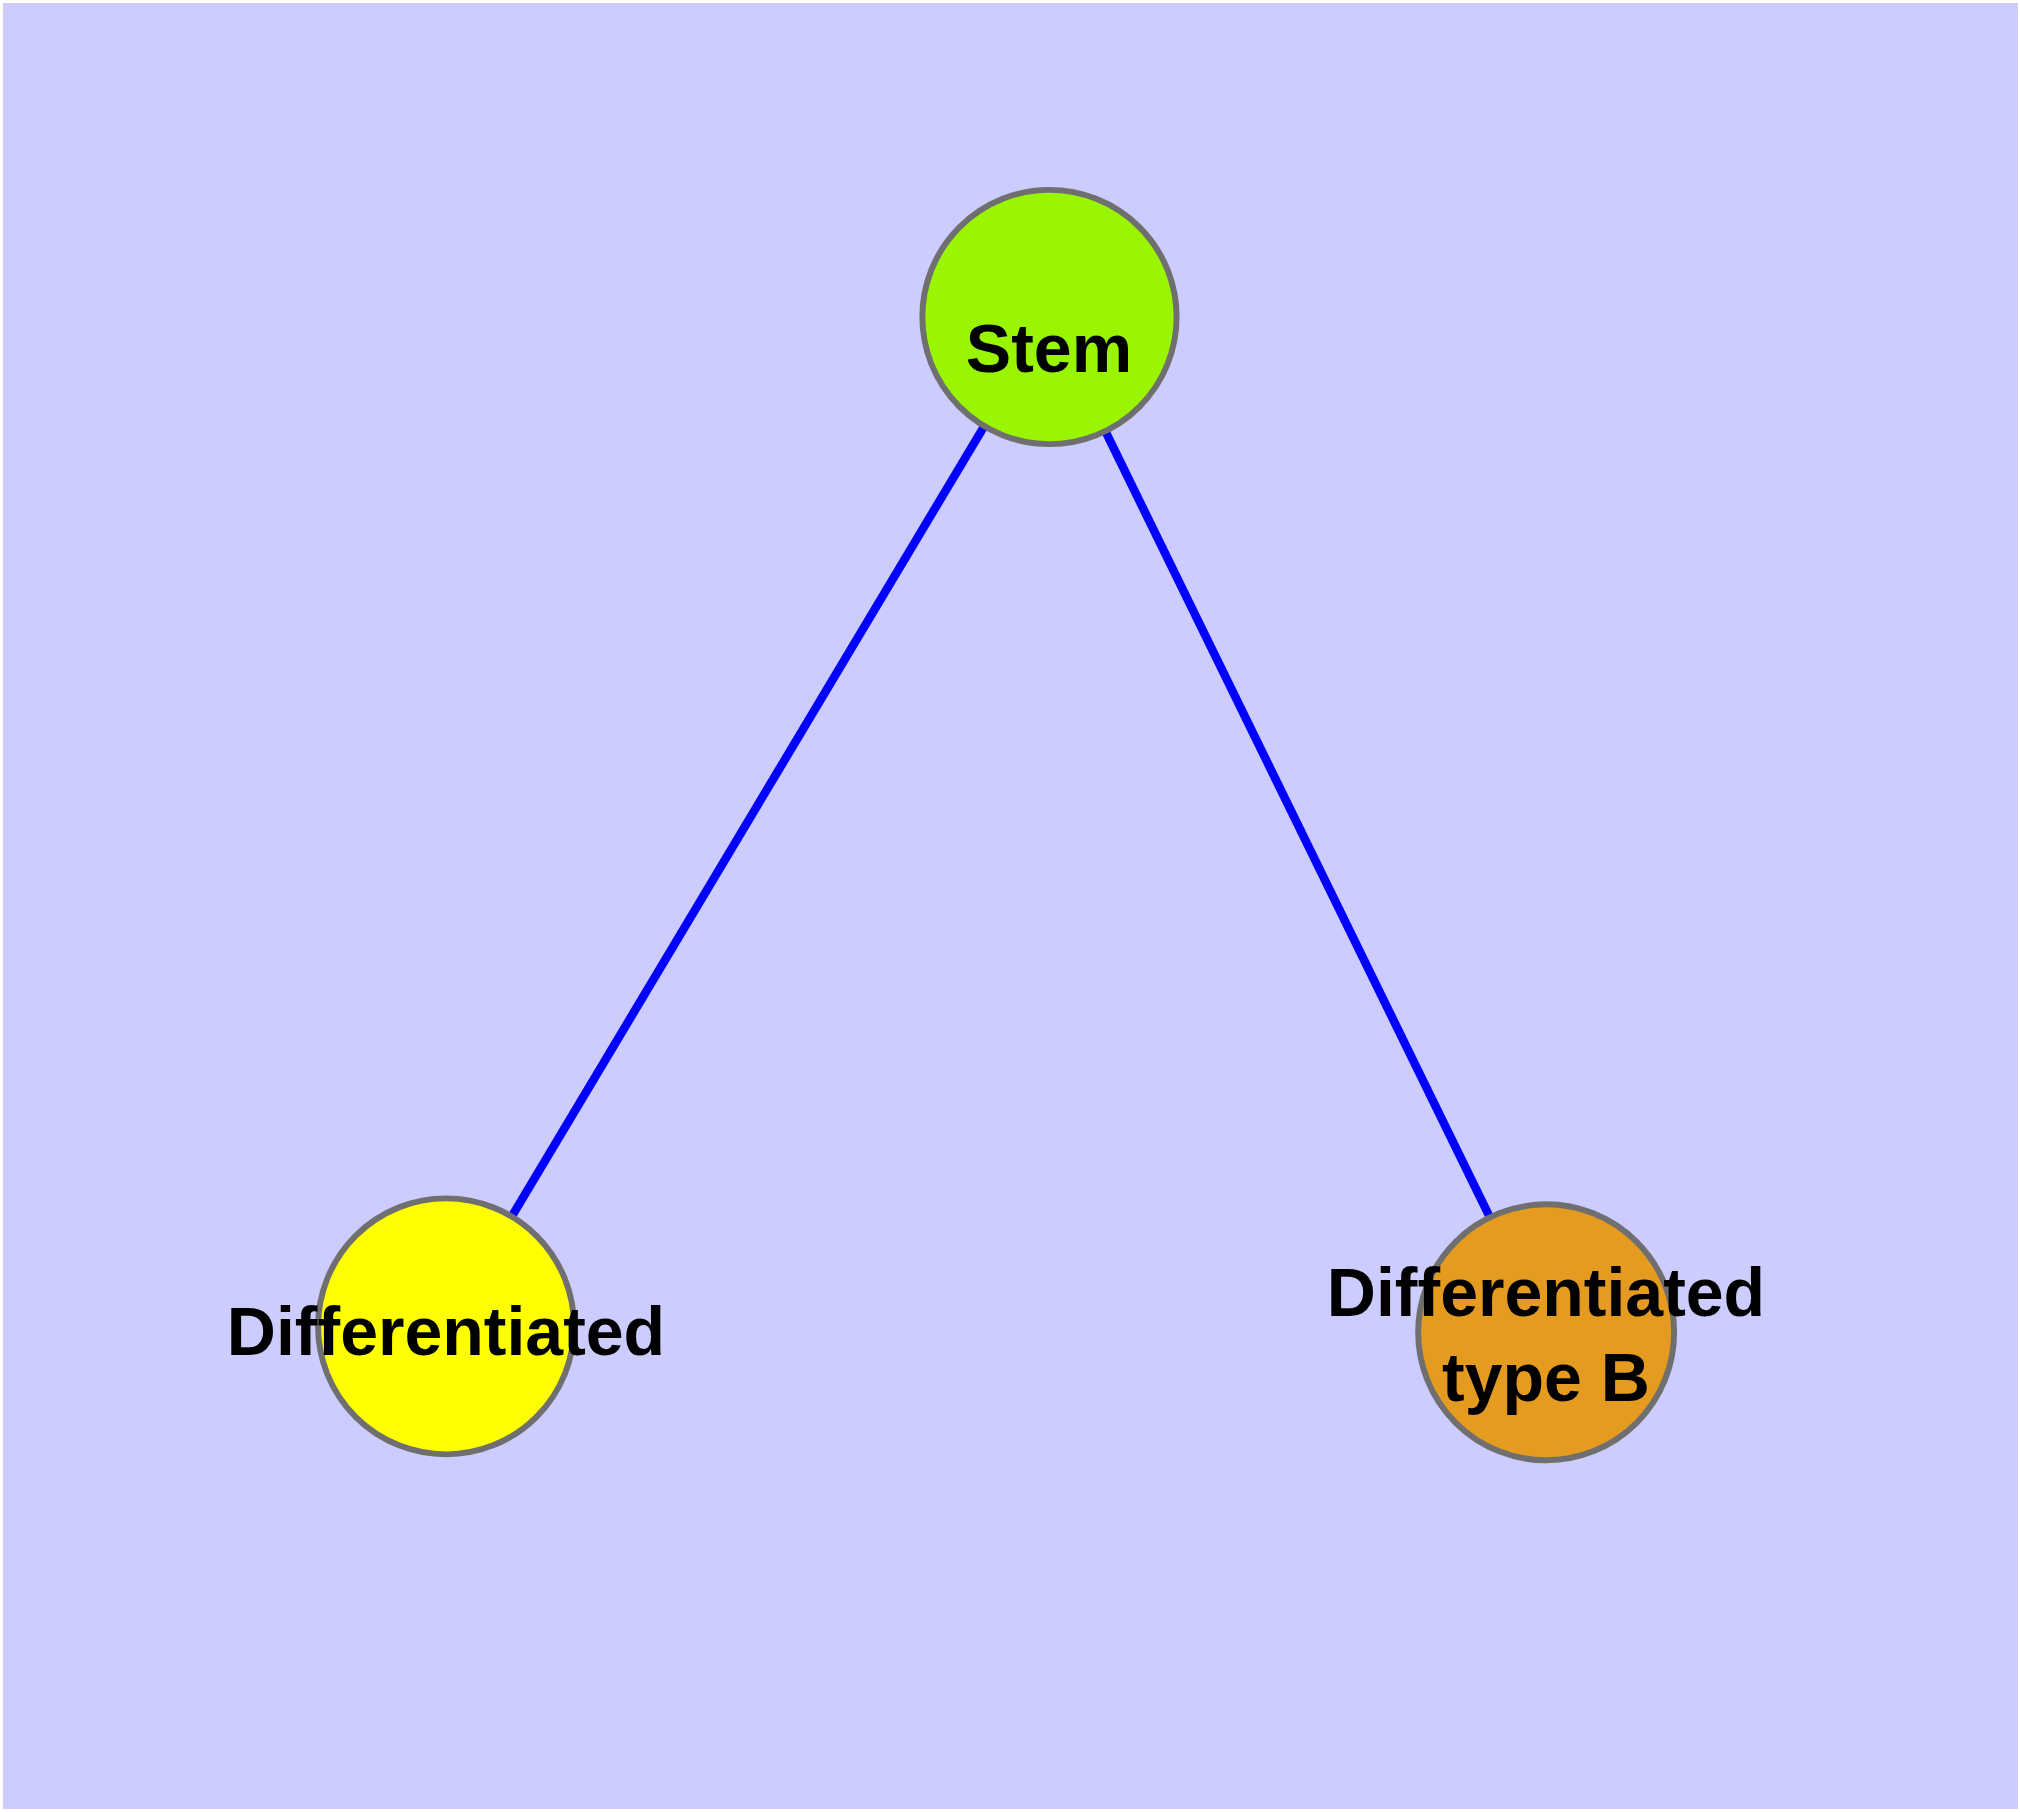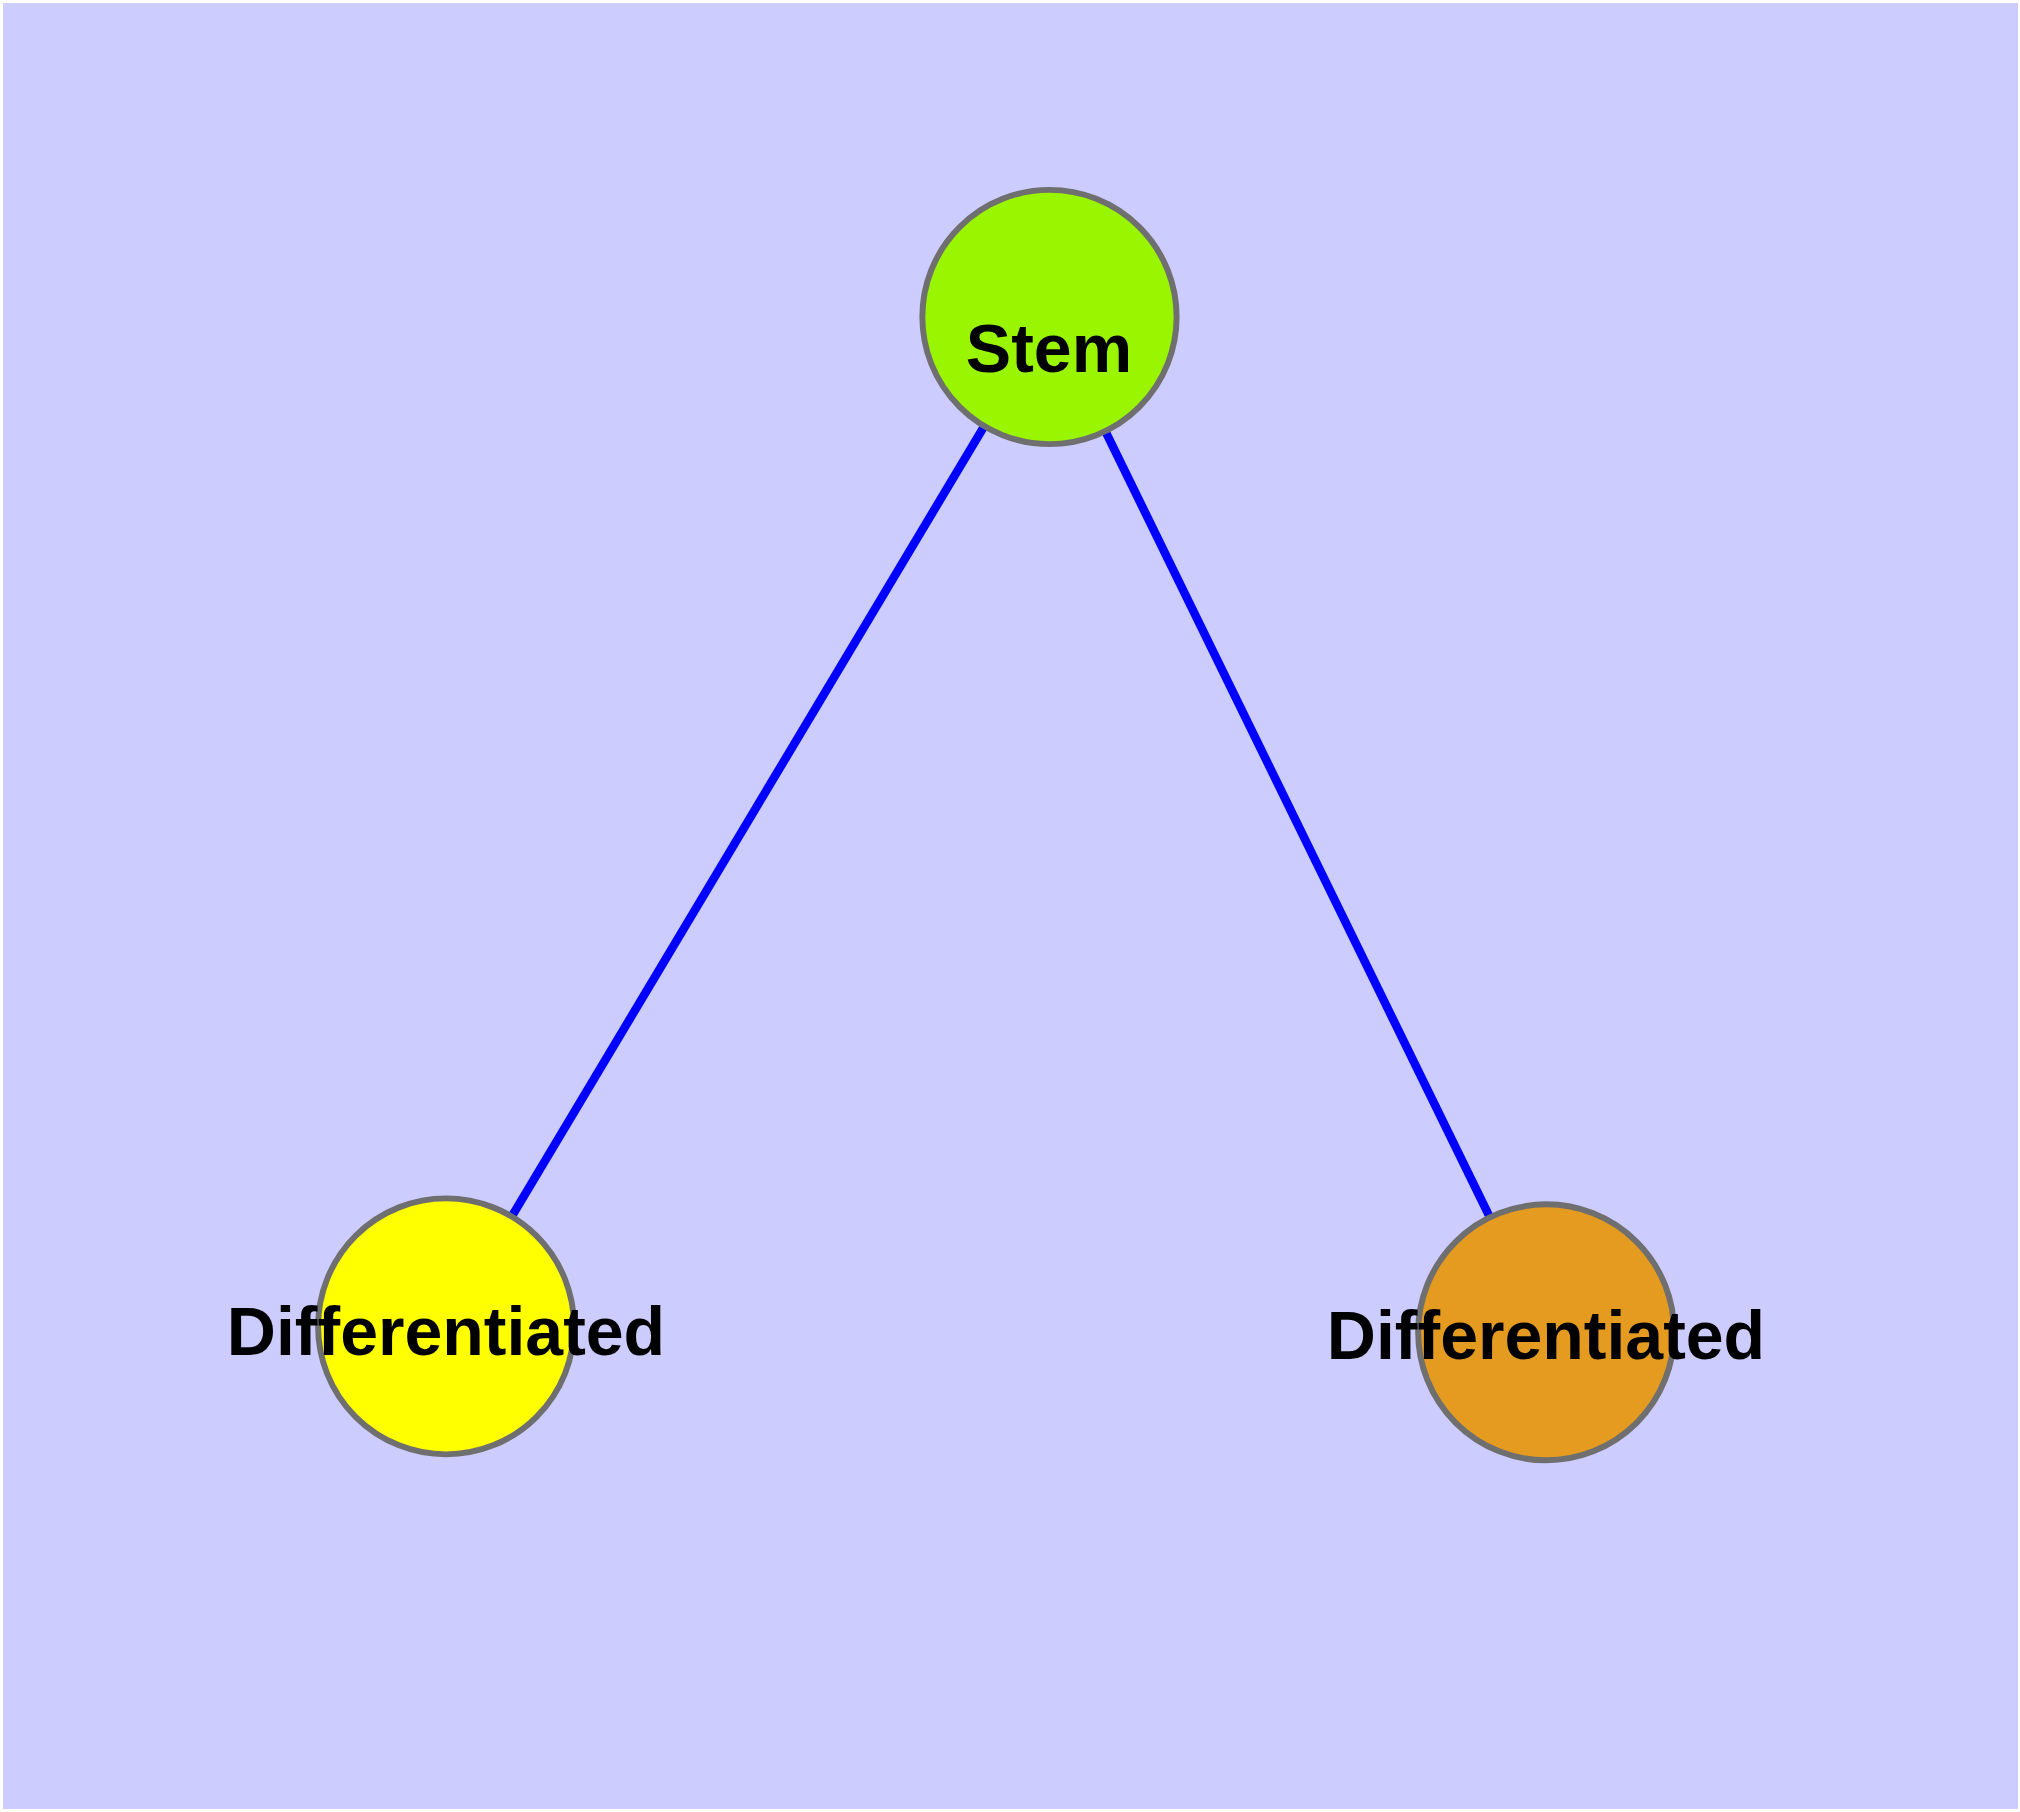--- a/index.html
+++ b/index.html
@@ -68,16 +68,17 @@
   <div class="node-label label-stem">
     <span>Stem</span>
   </div>
 
   <div class="node-label label-type-a">
     <div>Differentiated</div>
   </div>
 
   <div class="node-label label-type-b">
     <div>Differentiated</div>
+    <div>type B</div>
   </div>
 
 </div>
 
 
 </body></html>

